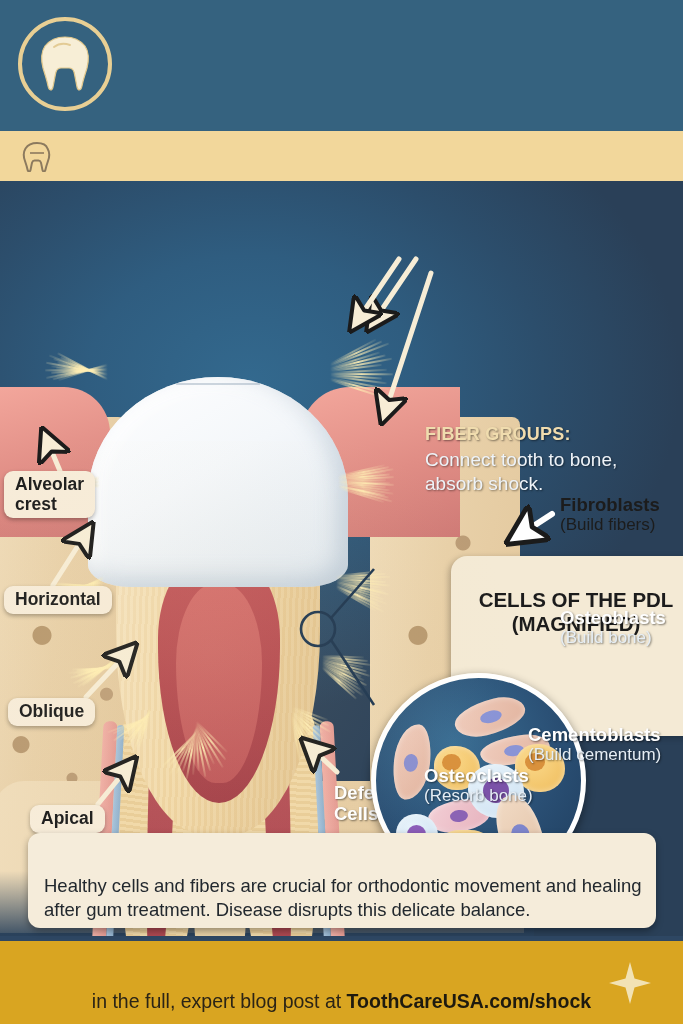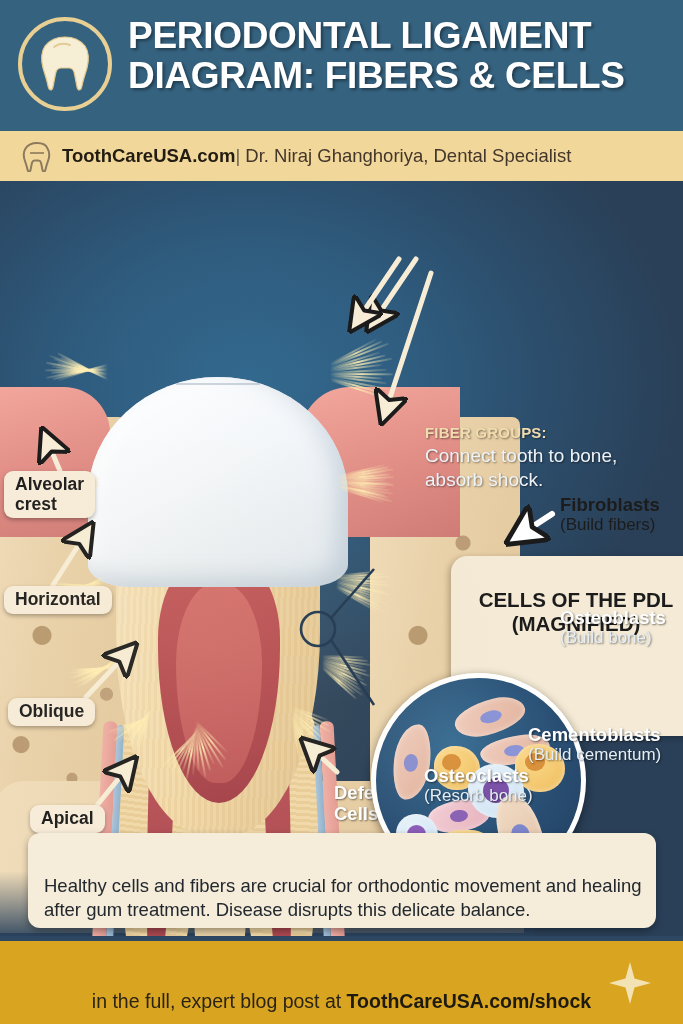--- a/index.html
+++ b/index.html
@@ -94,21 +94,21 @@
   
   .arrow-svg{position:absolute;left:0;top:0;width:683px;height:755px;overflow:visible;}
 
   
   .chip{position:absolute;background:#f7ecd9;border-radius:9px;padding:4px 11px;
     color:#1d1d1d;font-size:17.5px;font-weight:bold;line-height:1.12;white-space:pre-line;
     box-shadow:0 2px 4px rgba(0,0,0,.3);}
 
   
   .fg{position:absolute;left:425px;top:243px;width:250px;}
-  .fg-title{color:#f0dcae;font-size:15px;font-weight:bold;letter-spacing:.2px;
+  .fg-title{color:#f0dcae;font-size:18px;font-weight:bold;letter-spacing:.2px;
     text-shadow:1px 1px 2px rgba(0,0,0,.45);}
   .fg-body{color:#eef3f8;font-size:19px;line-height:1.26;margin-top:3px;
     text-shadow:1px 1px 2px rgba(0,0,0,.45);}
 
   
   .cells-panel{position:absolute;left:451px;top:375px;width:250px;height:180px;
     background:#f4ead5;border-radius:16px 0 0 16px;box-shadow:-2px 2px 6px rgba(0,0,0,.25);}
   .cells-title{position:absolute;left:466px;top:407px;width:220px;text-align:center;
     color:#1c1c1c;font-size:20.5px;font-weight:bold;line-height:1.18;}
 
@@ -157,34 +157,27 @@
 
 <div id="page">
 
   <div class="header">
     <div class="logo-ring">
       <svg width="54" height="62" viewBox="0 0 54 62" aria-hidden="true">
         <path d="M27 4C17 4 11 8 7 13c-4 6-4 14-2 22 2 7 4 12 5 18 1 5 4 5 5 1 1-5 2-11 3-15 1-3 3-4 5-4h8c2 0 4 1 5 4 1 4 2 10 3 15 1 4 4 4 5-1 1-6 3-11 5-18 2-8 2-16-2-22-4-5-10-9-20-9z" fill="#f7eed6" stroke="#e0c78c" stroke-width="1.2"></path>
         <path d="M16 14c4-3 10-4 16-2" stroke="#e3cb95" stroke-width="2" fill="none" stroke-linecap="round"></path>
       </svg>
     </div>
-    <div class="title">
-      <span>PERIODONTAL LIGAMENT</span>
-      <span class="l2">DIAGRAM: FIBERS &amp; CELLS</span>
-    </div>
   </div>
 
   <div class="byline">
     <svg width="30" height="32" viewBox="0 0 30 32" aria-hidden="true">
       <path d="M15 3C9 3 5.5 5.5 3.5 8.5 1 12.5 1.5 17 3 21c1.2 3.5 2 6 2.5 8.5.5 2.5 2.5 2.5 3 .5.6-2.5 1-5.5 1.6-7.5.5-1.6 1.5-2 2.4-2h4c.9 0 1.9.4 2.4 2 .6 2 1 5 1.6 7.5.5 2 2.5 2 3-.5.5-2.5 1.3-5 2.5-8.5 1.5-4 2-8.5-.5-12.5C24.5 5.5 21 3 15 3z" fill="none" stroke="#8c7a5e" stroke-width="2"></path>
       <path d="M8 13h14" stroke="#8c7a5e" stroke-width="1.6"></path>
     </svg>
-    <div class="byline-text">
-      <b>ToothCareUSA.com</b><span class="byline-sep">|</span> <span>Dr. Niraj Ghanghoriya, Dental Specialist</span>
-    </div>
   </div>
 
   <div class="stage">
 
     <div class="bone" id="bone-left"></div>
     <div class="bone" id="bone-right"></div>
     <div class="bone" id="bone-bottom"></div>
     <div class="bone-fade"></div>
 
     <div class="gum" id="gum-left"></div>

